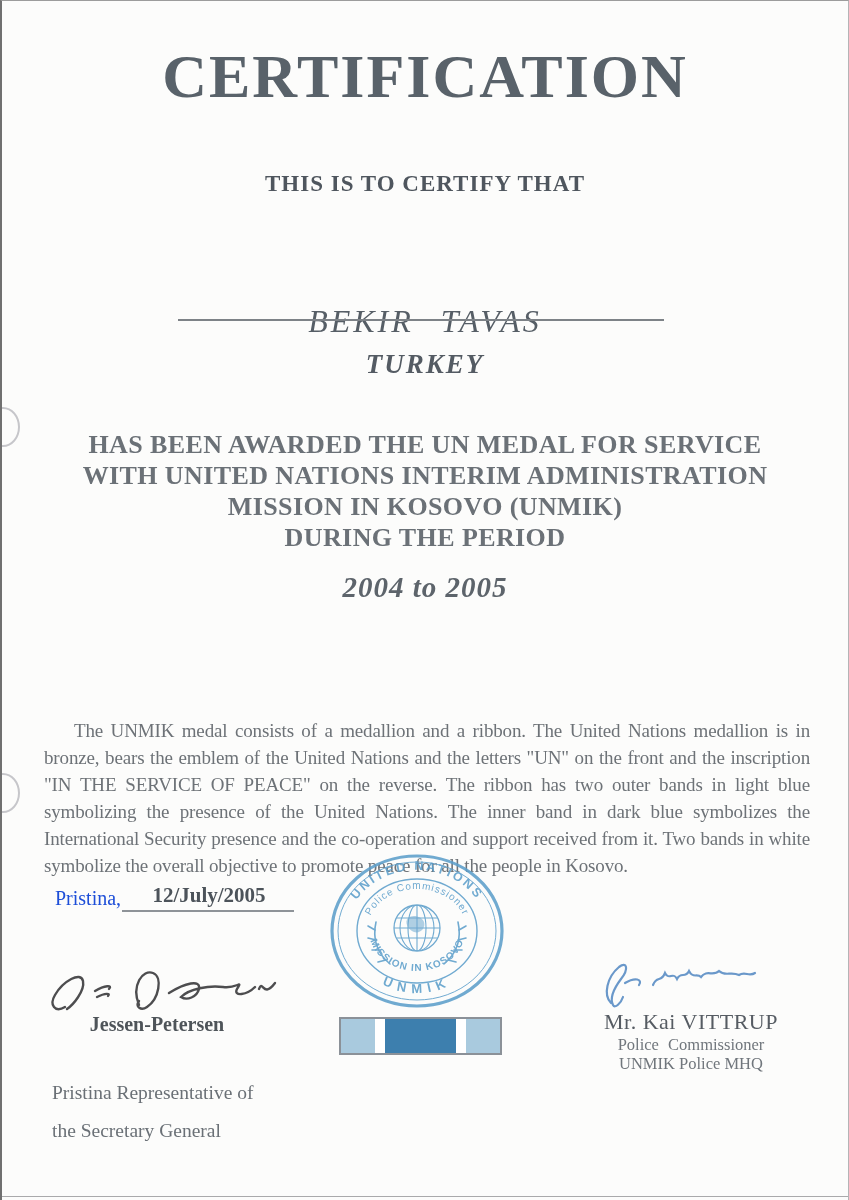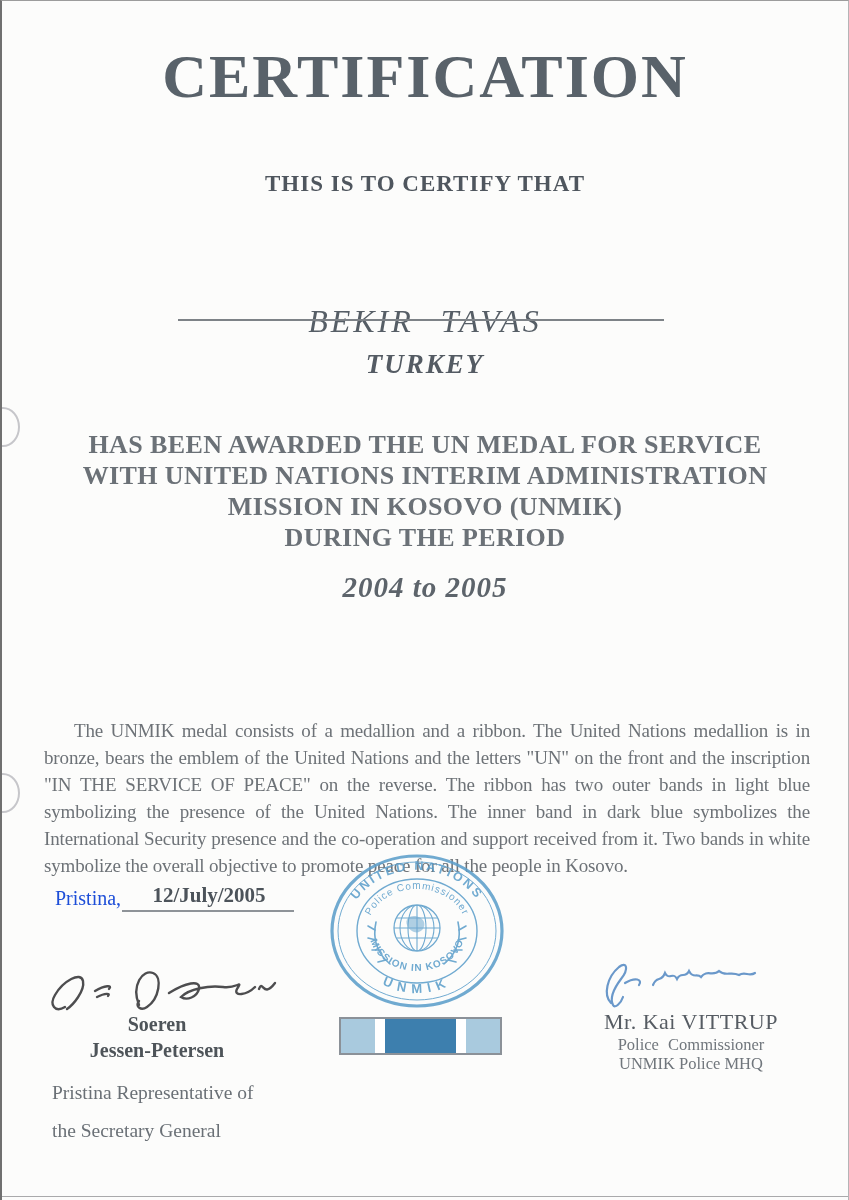--- a/index.html
+++ b/index.html
@@ -145,21 +145,20 @@
     <g stroke="#3b3b3d" stroke-width="2.4" fill="none" stroke-linecap="round" opacity="0.9">
       <path d="M18 44 C 8 50, 2 42, 8 32 C 16 18, 34 8, 36 18 C 38 28, 26 42, 20 46"></path>
       <path d="M48 28 C 58 22, 66 22, 62 26 M50 34 C 58 30, 64 30, 61 33"></path>
       <path d="M92 42 C 84 22, 96 6, 106 10 C 116 14, 112 36, 100 44 C 94 48, 88 44, 92 38"></path>
       <path d="M122 30 C 138 20, 154 16, 152 26 C 150 34, 140 38, 134 34 C 142 26, 162 22, 176 24 C 190 26, 196 16, 190 26 C 186 34, 200 32, 208 24"></path>
       <path d="M212 26 C 216 16, 216 36, 228 20"></path>
     </g>
   </svg>
 
   <div class="left-name">
-    <div>Soeren</div>
     <div>Jessen-Petersen</div>
   </div>
   <div class="left-title-1">Pristina Representative of</div>
   <div class="left-title-2">the Secretary General</div>
 
   <svg class="sig-ink-right" viewBox="0 0 165 54" xmlns="http://www.w3.org/2000/svg">
     <g stroke="#5b8ec5" stroke-width="2.2" fill="none" stroke-linecap="round" opacity="0.9">
       <path d="M14 46 C 6 38, 10 20, 22 10 C 30 4, 32 12, 24 22 C 18 30, 12 40, 16 48 C 18 52, 24 46, 26 40"></path>
       <path d="M28 26 C 38 20, 46 22, 42 28"></path>
       <path d="M56 28 C 60 18, 64 26, 68 16 C 72 24, 76 14, 80 22 C 84 14, 88 22, 92 14 C 96 22, 100 16, 104 20 C 110 12, 116 20, 122 14 C 128 20, 134 14, 142 18 C 148 14, 152 20, 158 16"></path>

